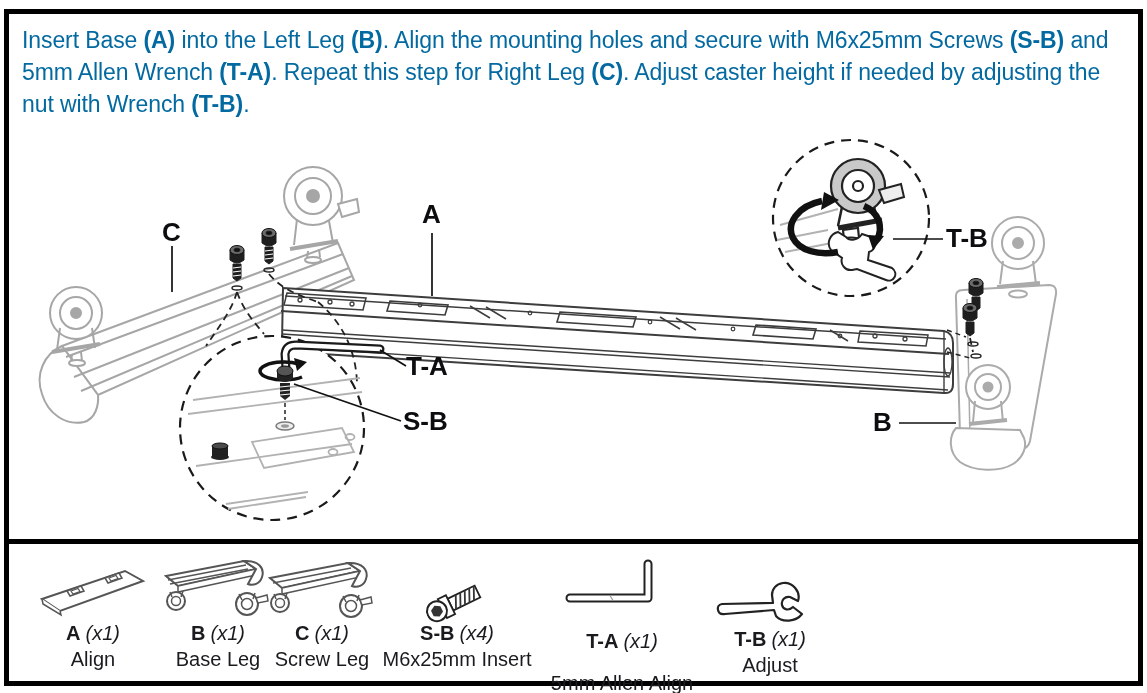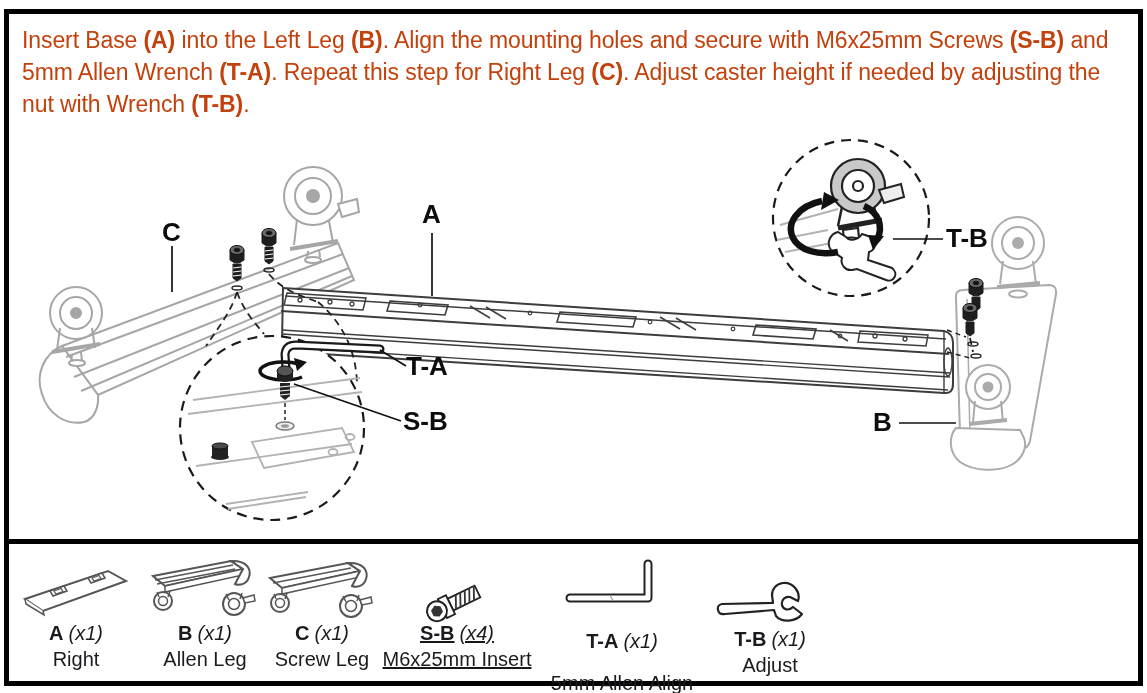--- a/index.html
+++ b/index.html
@@ -2,21 +2,21 @@
 <html><head>
 <meta charset="utf-8">
 <style>
   html,body{margin:0;padding:0;background:#fff;}
   body{width:1147px;height:693px;position:relative;overflow:hidden;
        font-family:"Liberation Sans", sans-serif;color:#17171a;}
   .stage{position:absolute;left:0;top:0;width:1147px;height:693px;background:#fff;}
   .frame{position:absolute;left:4px;top:9px;width:1139px;height:677px;
          border:5px solid #000;box-sizing:border-box;}
   .instructions{position:absolute;left:22px;top:24px;width:1102px;
-                font-size:23px;line-height:32px;letter-spacing:-0.1px;color:#c2410c;}
+                font-size:23px;line-height:32px;letter-spacing:-0.1px;color:#0369a1;}
   .instructions .b{font-weight:700;}
   .diagram-svg{position:absolute;left:0;top:125px;width:1147px;height:414px;}
   .dlabel{position:absolute;font-size:26px;font-weight:700;color:#0d0d10;line-height:26px;}
   .divider{position:absolute;left:4px;top:539px;width:1139px;height:5px;background:#000;}
   .part-item{position:absolute;top:552px;height:125px;display:flex;flex-direction:column;
              align-items:center;text-align:center;}
   .picon{height:66px;display:flex;align-items:flex-end;justify-content:center;}
   .pl1{font-size:20px;color:#1b1b1f;margin-top:4px;white-space:nowrap;}
   .pl1 .code{font-weight:700;}
   .pl1 em{font-style:italic;font-weight:400;margin-left:5px;}
@@ -222,53 +222,53 @@
 
   <div class="dlabel" style="left:162px;top:219px;">C</div>
   <div class="dlabel" style="left:422px;top:201px;">A</div>
   <div class="dlabel" style="left:406px;top:353px;">T-A</div>
   <div class="dlabel" style="left:403px;top:408px;">S-B</div>
   <div class="dlabel" style="left:946px;top:225px;">T-B</div>
   <div class="dlabel" style="left:873px;top:409px;">B</div>
 
   <div class="divider"></div>
 
-  <div class="part-item" style="left:15px;width:122px;">
+  <div class="part-item" style="left:32px;width:122px;">
     <div class="picon">
       <svg width="115" height="54" viewBox="0 0 115 54">
         <polygon points="6,35 89,7 107,17 24,47" fill="#fff" stroke="#555" stroke-width="2"></polygon>
         <path d="M6,35 L7,40 L25,51 L24,47" fill="#fff" stroke="#555" stroke-width="1.5"></path>
         <polygon points="31,27 45,22 48,27 34,32" fill="#fff" stroke="#555" stroke-width="1.5"></polygon>
         <polygon points="35,27 42,24.5 44,27.5 37,30" fill="none" stroke="#555" stroke-width="1.2"></polygon>
         <polygon points="69,14 83,9 86,14 72,19" fill="#fff" stroke="#555" stroke-width="1.5"></polygon>
         <polygon points="73,14 80,11.5 82,14.5 75,17" fill="none" stroke="#555" stroke-width="1.2"></polygon>
       </svg>
     </div>
     <div class="pl1"><span class="code">A</span><em>(x1)</em></div>
-    <div class="pl2">Right</div>
-  </div>
-
-  <div class="part-item" style="left:143px;width:124px;">
+    <div class="pl2">Align</div>
+  </div>
+
+  <div class="part-item" style="left:156px;width:124px;">
     <div class="picon">
       <svg width="118" height="62" viewBox="0 0 118 62">
         <polygon points="7,20 85,5 97,13 19,30" fill="#fff" stroke="#555" stroke-width="2"></polygon>
         <path d="M9,24 L87,9 M11,28 L89,13" fill="none" stroke="#555" stroke-width="1.3"></path>
         <polygon points="19,30 97,13 97,19 19,36" fill="#fff" stroke="#555" stroke-width="1.5"></polygon>
         <path d="M85,5 C99,4 106,12 103,21 C101,28 94,30 89,28 L97,13 Z" fill="#fff" stroke="#555" stroke-width="2"></path>
         <circle cx="17" cy="45" r="9" fill="#fff" stroke="#555" stroke-width="2"></circle>
         <circle cx="17" cy="45" r="4.5" fill="none" stroke="#555" stroke-width="1.5"></circle>
         <path d="M11,36 L13,41 M24,35 L22,41" stroke="#555" stroke-width="1.5"></path>
         <circle cx="88" cy="48" r="11" fill="#fff" stroke="#555" stroke-width="2"></circle>
         <circle cx="88" cy="48" r="5.5" fill="none" stroke="#555" stroke-width="1.5"></circle>
         <path d="M80,38 L83,44 M96,37 L94,43" stroke="#555" stroke-width="1.5"></path>
         <polygon points="97,42 108,39 109,45 99,47" fill="#fff" stroke="#555" stroke-width="1.5"></polygon>
       </svg>
     </div>
     <div class="pl1"><span class="code">B</span><em>(x1)</em></div>
-    <div class="pl2">Allen Leg</div>
+    <div class="pl2">Base Leg</div>
   </div>
 
   <div class="part-item" style="left:260px;width:124px;">
     <div class="picon">
       <svg width="118" height="62" viewBox="0 0 118 62">
         <polygon points="7,22 85,7 97,15 19,32" fill="#fff" stroke="#555" stroke-width="2"></polygon>
         <path d="M10,27 L88,12" fill="none" stroke="#555" stroke-width="1.3"></path>
         <polygon points="19,32 97,15 97,21 19,38" fill="#fff" stroke="#555" stroke-width="1.5"></polygon>
         <path d="M85,7 C99,6 106,14 103,23 C101,30 94,32 89,30 L97,15 Z" fill="#fff" stroke="#555" stroke-width="2"></path>
         <circle cx="17" cy="47" r="9" fill="#fff" stroke="#555" stroke-width="2"></circle>
@@ -277,21 +277,21 @@
         <circle cx="88" cy="50" r="11" fill="#fff" stroke="#555" stroke-width="2"></circle>
         <circle cx="88" cy="50" r="5.5" fill="none" stroke="#555" stroke-width="1.5"></circle>
         <path d="M80,40 L83,46 M96,39 L94,45" stroke="#555" stroke-width="1.5"></path>
         <polygon points="97,44 108,41 109,47 99,49" fill="#fff" stroke="#555" stroke-width="1.5"></polygon>
       </svg>
     </div>
     <div class="pl1"><span class="code">C</span><em>(x1)</em></div>
     <div class="pl2">Screw Leg</div>
   </div>
 
-  <div class="part-item" style="left:382px;width:150px;text-decoration:underline;">
+  <div class="part-item" style="left:382px;width:150px;">
     <div class="picon">
       <svg width="66" height="32" viewBox="0 0 66 32" class="screw-rot">
         <rect x="26" y="9" width="30" height="13" fill="#fff" stroke="#222" stroke-width="1.8"></rect>
         <path d="M29,22 L35,9 M34,22 L40,9 M39,22 L45,9 M44,22 L50,9 M49,22 L55,9" stroke="#333" stroke-width="1.8"></path>
         <rect x="17" y="5" width="9" height="21" fill="#fff" stroke="#222" stroke-width="1.8"></rect>
         <circle cx="11" cy="15.5" r="10" fill="#fff" stroke="#222" stroke-width="2"></circle>
         <polygon points="11,9.5 16.2,12.5 16.2,18.5 11,21.5 5.8,18.5 5.8,12.5" fill="#333"></polygon>
       </svg>
     </div>
     <div class="pl1"><span class="code">S-B</span><em>(x4)</em></div>

